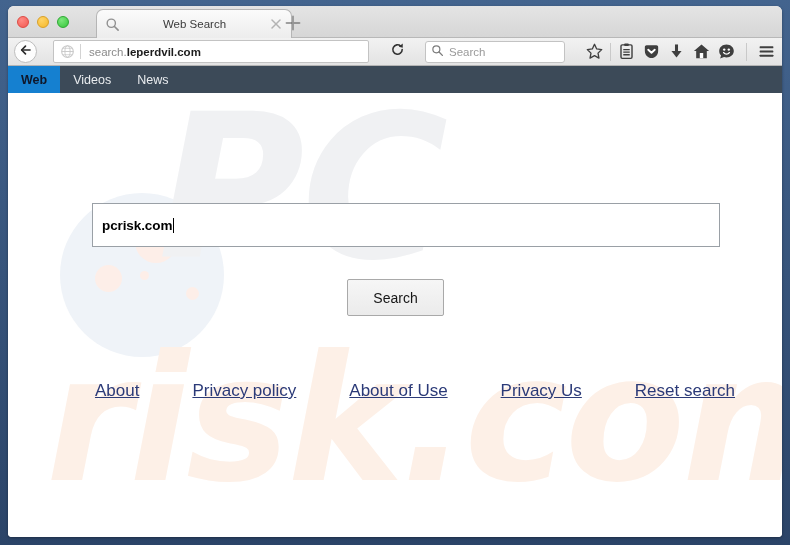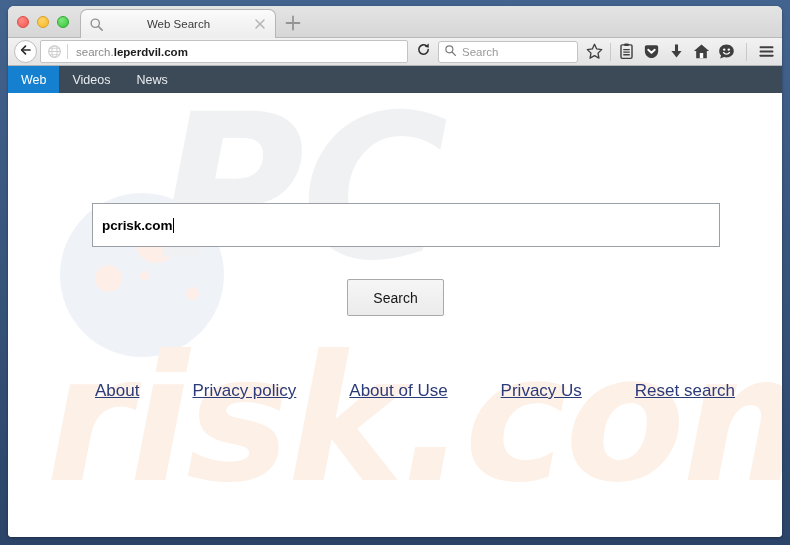--- a/index.html
+++ b/index.html
@@ -57,21 +57,21 @@
     width: 12px; height: 12px;
     border-radius: 50%;
     display: block;
   }
   .light.red    { background: radial-gradient(circle at 35% 30%, #ff8a84, #f25951); border: 1px solid #dd4a43; }
   .light.yellow { background: radial-gradient(circle at 35% 30%, #ffd466, #f5b82b); border: 1px solid #d9a027; }
   .light.green  { background: radial-gradient(circle at 35% 30%, #7ce77c, #35c63a); border: 1px solid #2da832; }
 
   .tab {
     position: absolute;
-    left: 72px;
+    left: 88px;
     top: 3px;
     width: 196px;
     height: 29px;
     background: linear-gradient(180deg, #fbfbfb 0%, #ededed 100%);
     border: 1px solid #b5b5b5;
     border-bottom: none;
     border-radius: 7px 7px 0 0;
     display: flex;
     align-items: center;
     padding: 0 8px;
@@ -101,21 +101,21 @@
   }
 
   
   .navbar {
     height: 28px;
     background: linear-gradient(180deg, #f2f2f2 0%, #e3e3e3 100%);
     border-bottom: 1px solid #b4b4b4;
     display: flex;
     align-items: center;
     padding: 0 6px;
-    gap: 3px;
+    gap: 16px;
   }
   .backbtn {
     width: 23px; height: 23px;
     border-radius: 50%;
     background: #fdfdfd;
     border: 1px solid #bdbdbd;
     display: flex; align-items: center; justify-content: center;
     flex: 0 0 auto;
   }
   .urlbar {
@@ -177,22 +177,22 @@
   .sitenav-item {
     display: flex;
     align-items: center;
     padding: 0 13px;
     font-size: 12.5px;
     color: #e9ecef;
     white-space: nowrap;
   }
   .sitenav-item.active {
     background: #1580d0;
-    color: #ffffff;
-    font-weight: normal;
+    color: #0f172a;
+    font-weight: bold;
   }
 
   
   .page {
     position: relative;
     height: 472px;
     background: #ffffff;
     overflow: hidden;
   }
 

